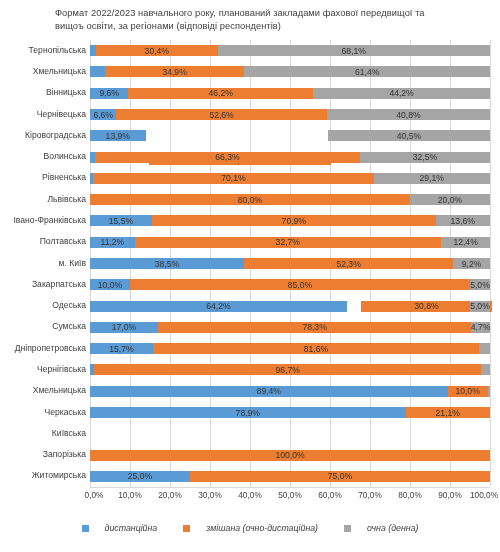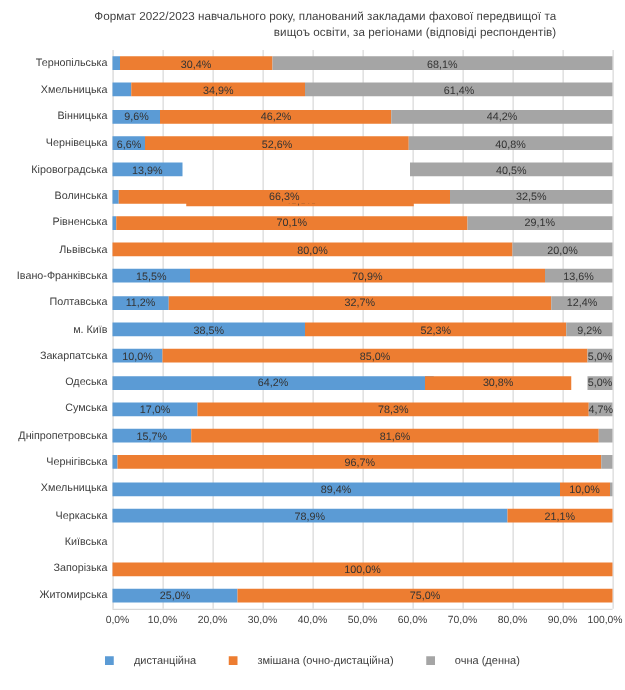--- a/index.html
+++ b/index.html
@@ -15,21 +15,21 @@
     width: 500px;
     height: 552px;
     background: #ffffff;
   }
 
   
   #chart-title {
     position: absolute;
     left: 55px; top: 7px;
     width: 390px;
-    text-align: right;
+    text-align: left;
     font-size: 9.3px;
     line-height: 13px;
     color: #404040;
     letter-spacing: 0.05px;
   }
 
   
   #plot-area {
     position: absolute;
     left: 90px; top: 40px;
@@ -122,20 +122,21 @@
     align-items: center;
     gap: 26px;
   }
   .legend-item {
     display: flex;
     align-items: center;
     gap: 16px;
     font-size: 8.8px;
     color: #404040;
     white-space: nowrap;
+    font-style: italic;
   }
   .legend-swatch {
     width: 7px; height: 7px;
     display: inline-block;
     flex: 0 0 auto;
   }
 </style>
 </head>
 <body>
 
@@ -302,21 +303,21 @@
           <span class="seg-label">85,0%</span>
         </div>
         <div class="seg seg-full" style="left: 380px; width: 20px;">
           <span class="seg-label" style="left: 50%; right: auto; transform: translate(-50%, -50%);">5,0%</span>
         </div>
       </div>
       <div class="bar-row" style="top: 260.571px; height: 11px;">
         <div class="seg seg-dist" style="left: 0px; width: 256.8px;">
           <span class="seg-label">64,2%</span>
         </div>
-        <div class="seg seg-mix" style="left: 250px; width: 117px;">
+        <div class="seg seg-mix" style="left: 271px; width: 131px;">
           <span class="seg-label">30,8%</span>
         </div>
         <div class="seg seg-full" style="left: 380px; width: 20px;">
           <span class="seg-label" style="left: 50%; right: auto; transform: translate(-50%, -50%);">5,0%</span>
         </div>
       </div>
       <div class="bar-row" style="top: 281.857px; height: 11px;">
         <div class="seg seg-dist" style="left: 0px; width: 68px;">
           <span class="seg-label">17,0%</span>
         </div>

